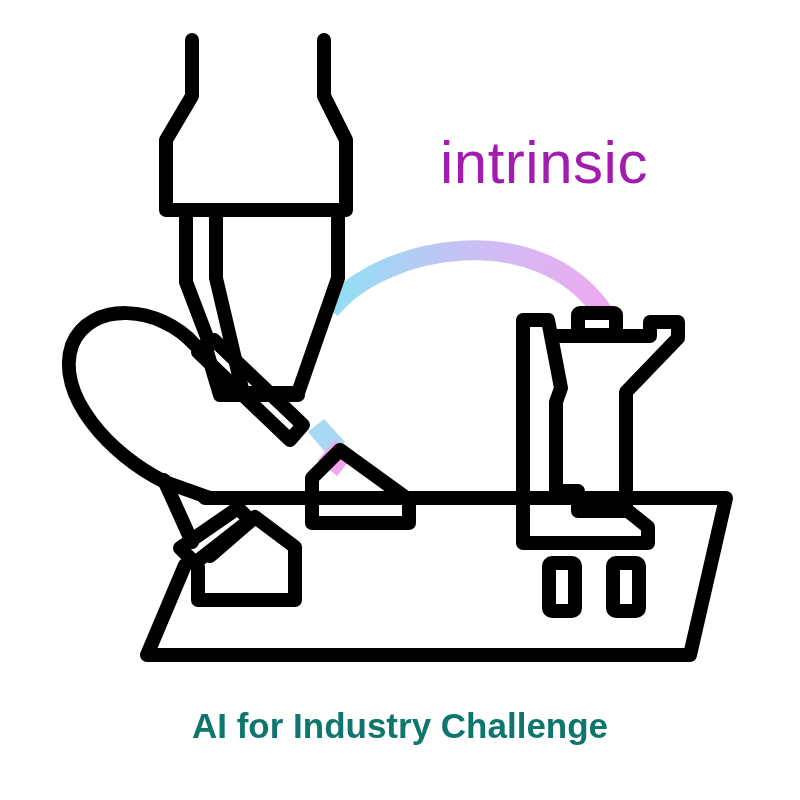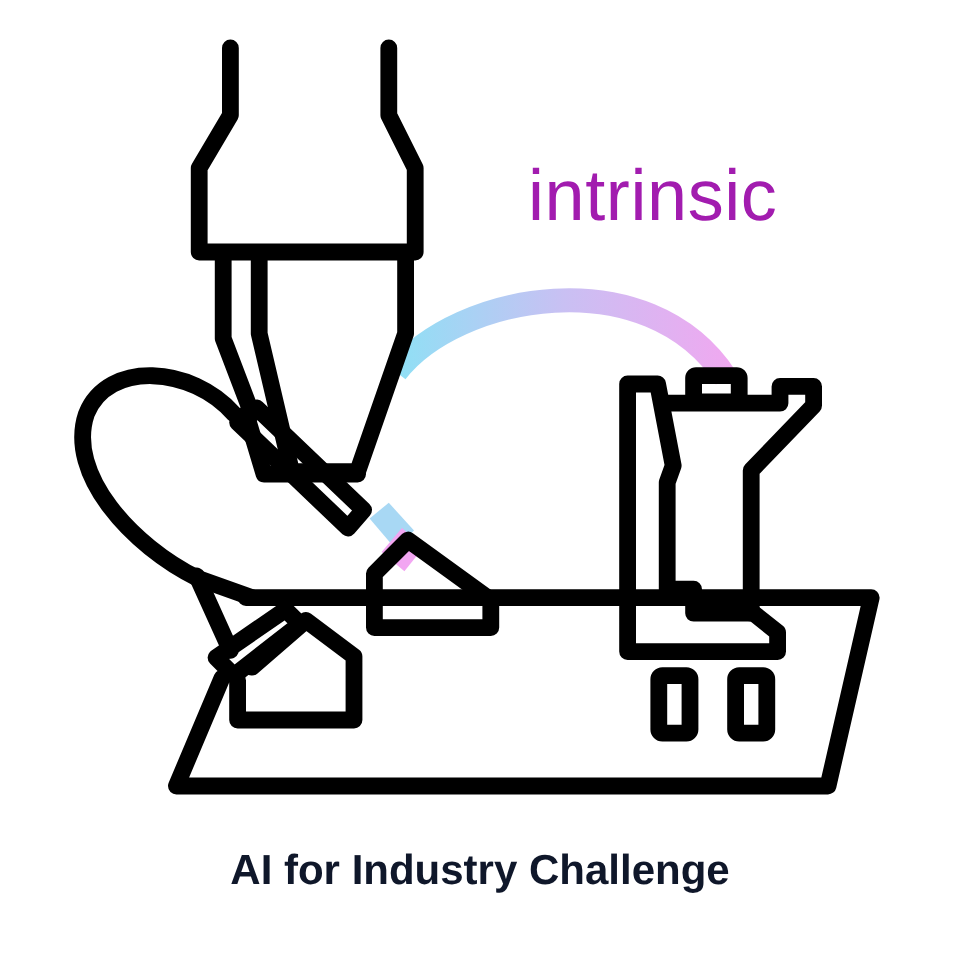--- a/index.html
+++ b/index.html
@@ -8,21 +8,21 @@
     .brand {
       position: absolute; left: 440px; top: 113px;
       font-family: "Liberation Sans", sans-serif;
       font-size: 60px; font-weight: 400; color: #a21caf; letter-spacing: 0.5px;
       line-height: 1;
       margin-top: 20px;
     }
     .caption {
       position: absolute; left: 0; width: 800px; top: 708px; text-align: center;
       font-family: "Liberation Sans", sans-serif;
-      font-size: 35px; font-weight: 700; color: #0f172a; line-height: 1;
+      font-size: 35px; font-weight: 700; color: #0f766e; line-height: 1;
     }
     svg .ln { fill: none; stroke: #000; stroke-width: 14; stroke-linejoin: round; stroke-linecap: round; }
   </style>
 </head>
 <body>
 
 <div class="canvas">
   <svg width="800" height="800" viewBox="0 0 800 800">
     <defs>
       <linearGradient id="cableGrad" x1="330" y1="0" x2="610" y2="0" gradientUnits="userSpaceOnUse">

